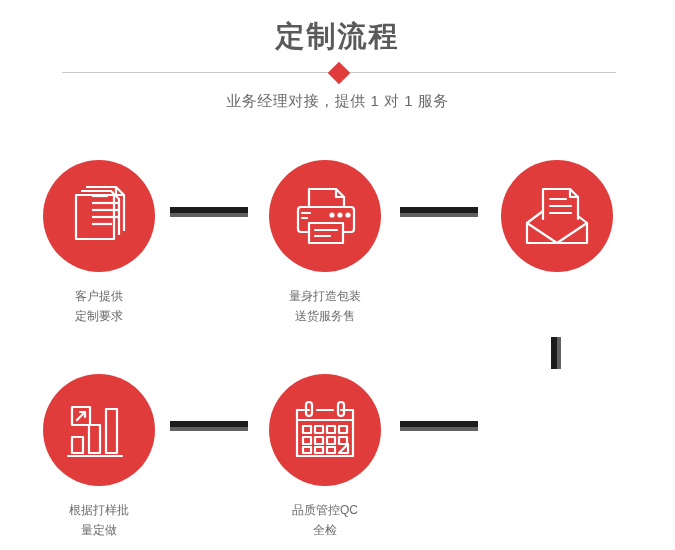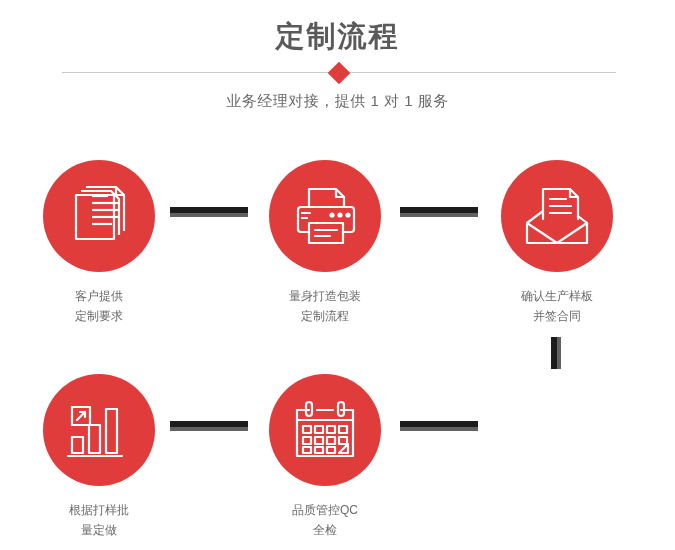--- a/index.html
+++ b/index.html
@@ -163,39 +163,37 @@
           <line x1="25" y1="53" x2="40" y2="53"></line>
         </g>
         <g fill="#ffffff">
           <circle cx="42" cy="32" r="2.6"></circle>
           <circle cx="50" cy="32" r="2.6"></circle>
           <circle cx="58" cy="32" r="2.6"></circle>
         </g>
       </svg>
     </div>
     <div class="node-label">量身打造包装
-定制流程</div>
+送货服务售</div>
   </div>
 
   <div class="node r1 c3">
     <div class="circle">
       <svg width="72" height="62" viewBox="0 0 72 62">
         <g fill="none" stroke="#ffffff" stroke-width="2.2" stroke-linejoin="round" stroke-linecap="round">
           <path d="M22 34 V4 H49 L57 12 V34"></path>
           <path d="M49 4 V12 H57"></path>
           <line x1="29" y1="14" x2="45" y2="14"></line>
           <line x1="29" y1="21" x2="50" y2="21"></line>
           <line x1="29" y1="28" x2="50" y2="28"></line>
           <path d="M22 26 L6 38 V58 H66 V38 L57 31"></path>
           <path d="M6 38 L36 58 L66 38"></path>
         </g>
       </svg>
     </div>
-    <div class="node-label">确认生产样板
-并签合同</div>
   </div>
 
   <div class="node r2 c2">
     <div class="circle">
       <svg width="68" height="64" viewBox="0 0 68 64">
         <g fill="none" stroke="#ffffff" stroke-width="2.2" stroke-linejoin="round" stroke-linecap="round">
           <path d="M6 12 H18"></path>
           <path d="M26 12 H42"></path>
           <path d="M50 12 H62"></path>
           <rect x="15" y="4" width="6" height="14" rx="3"></rect>

